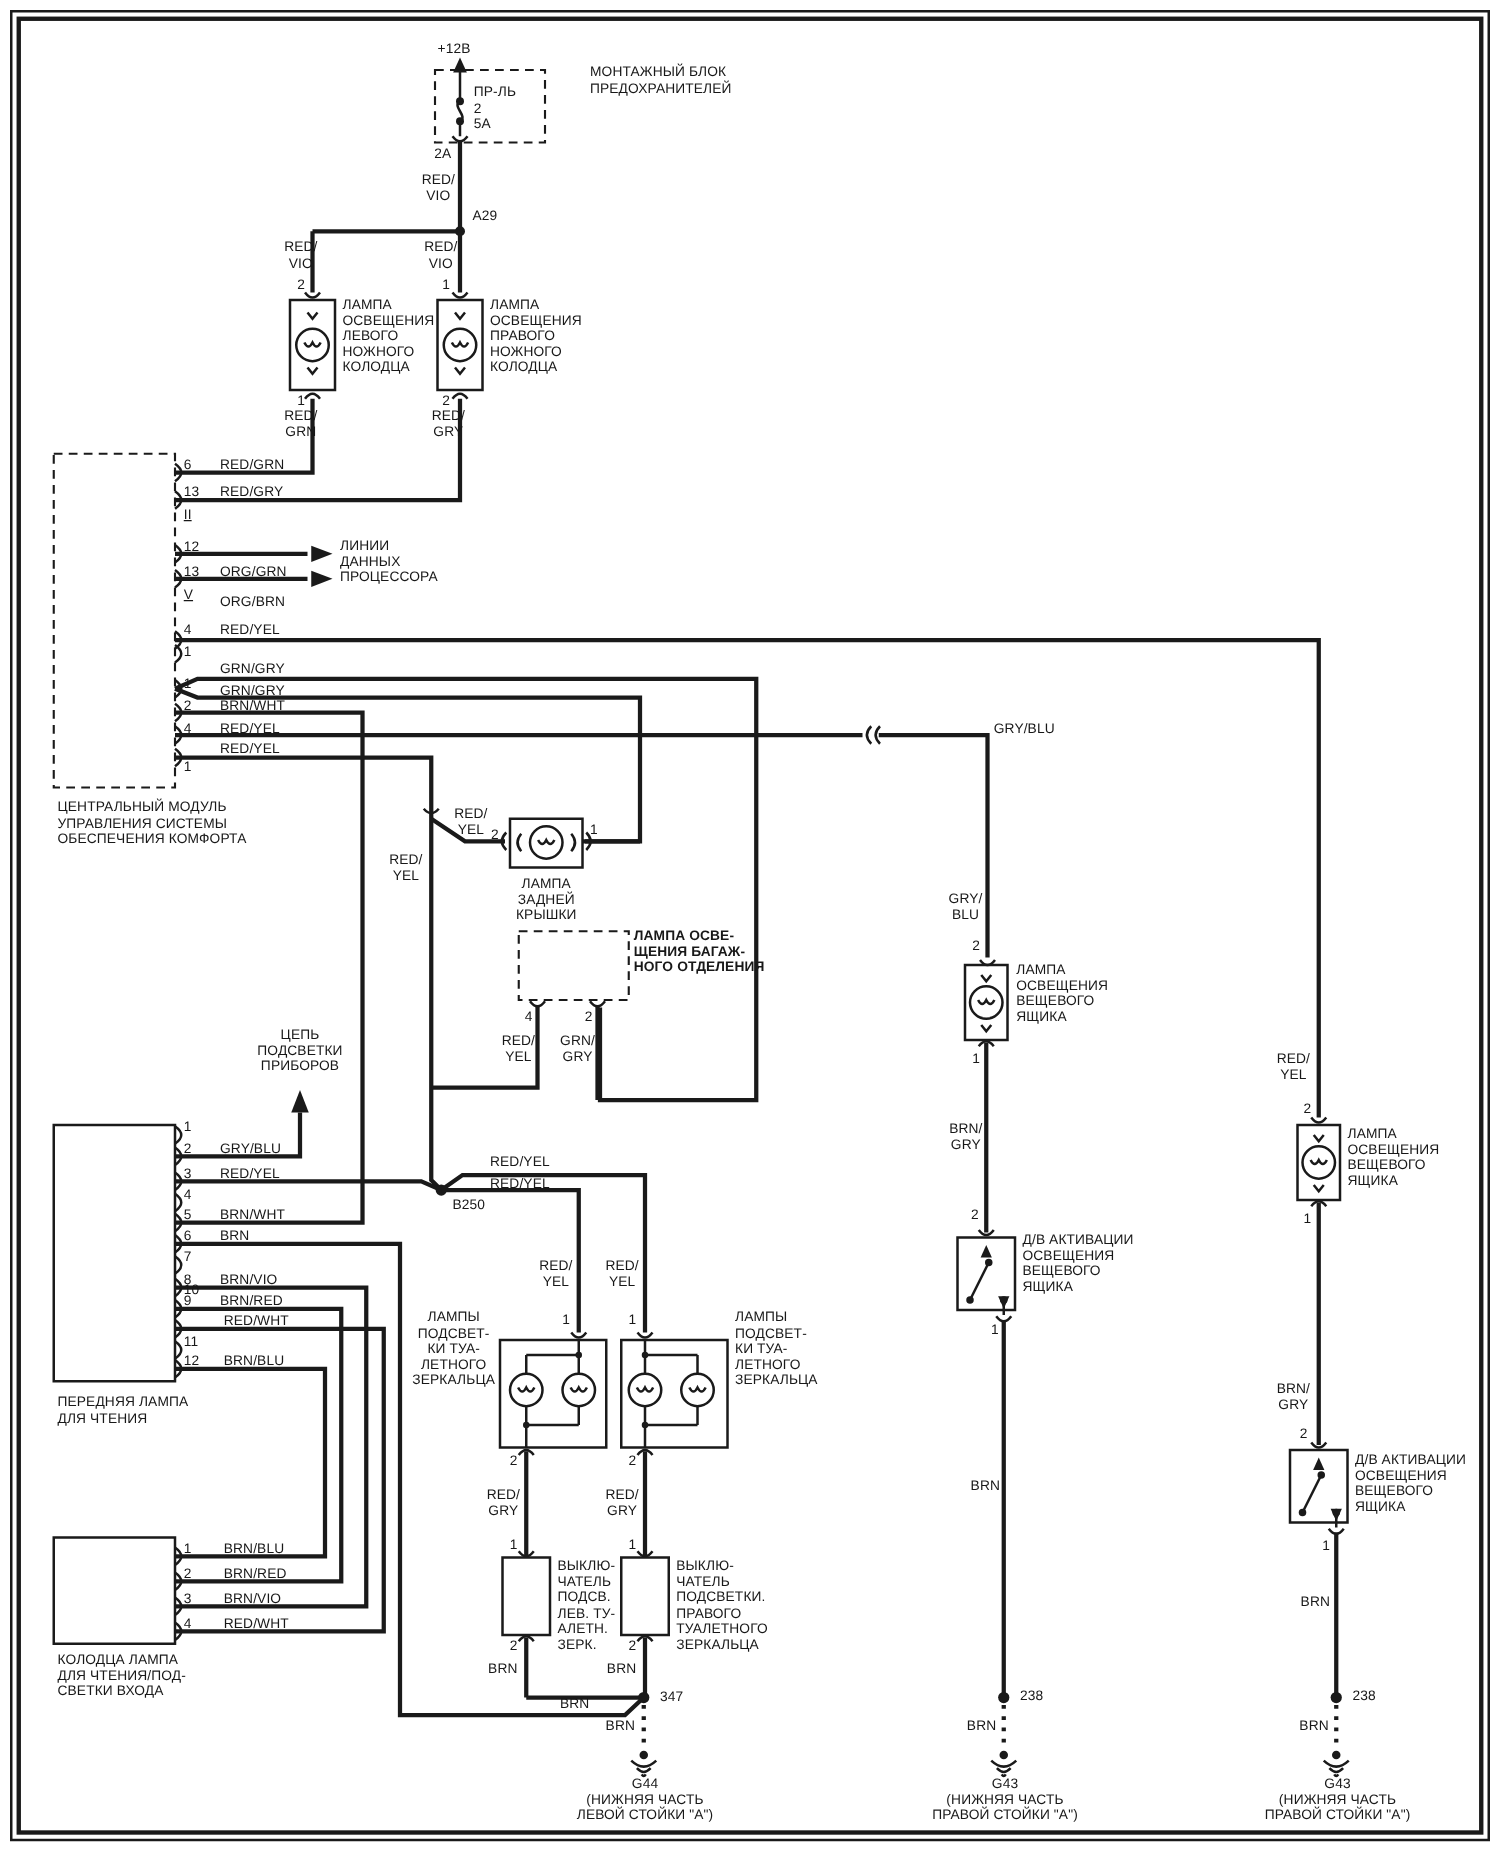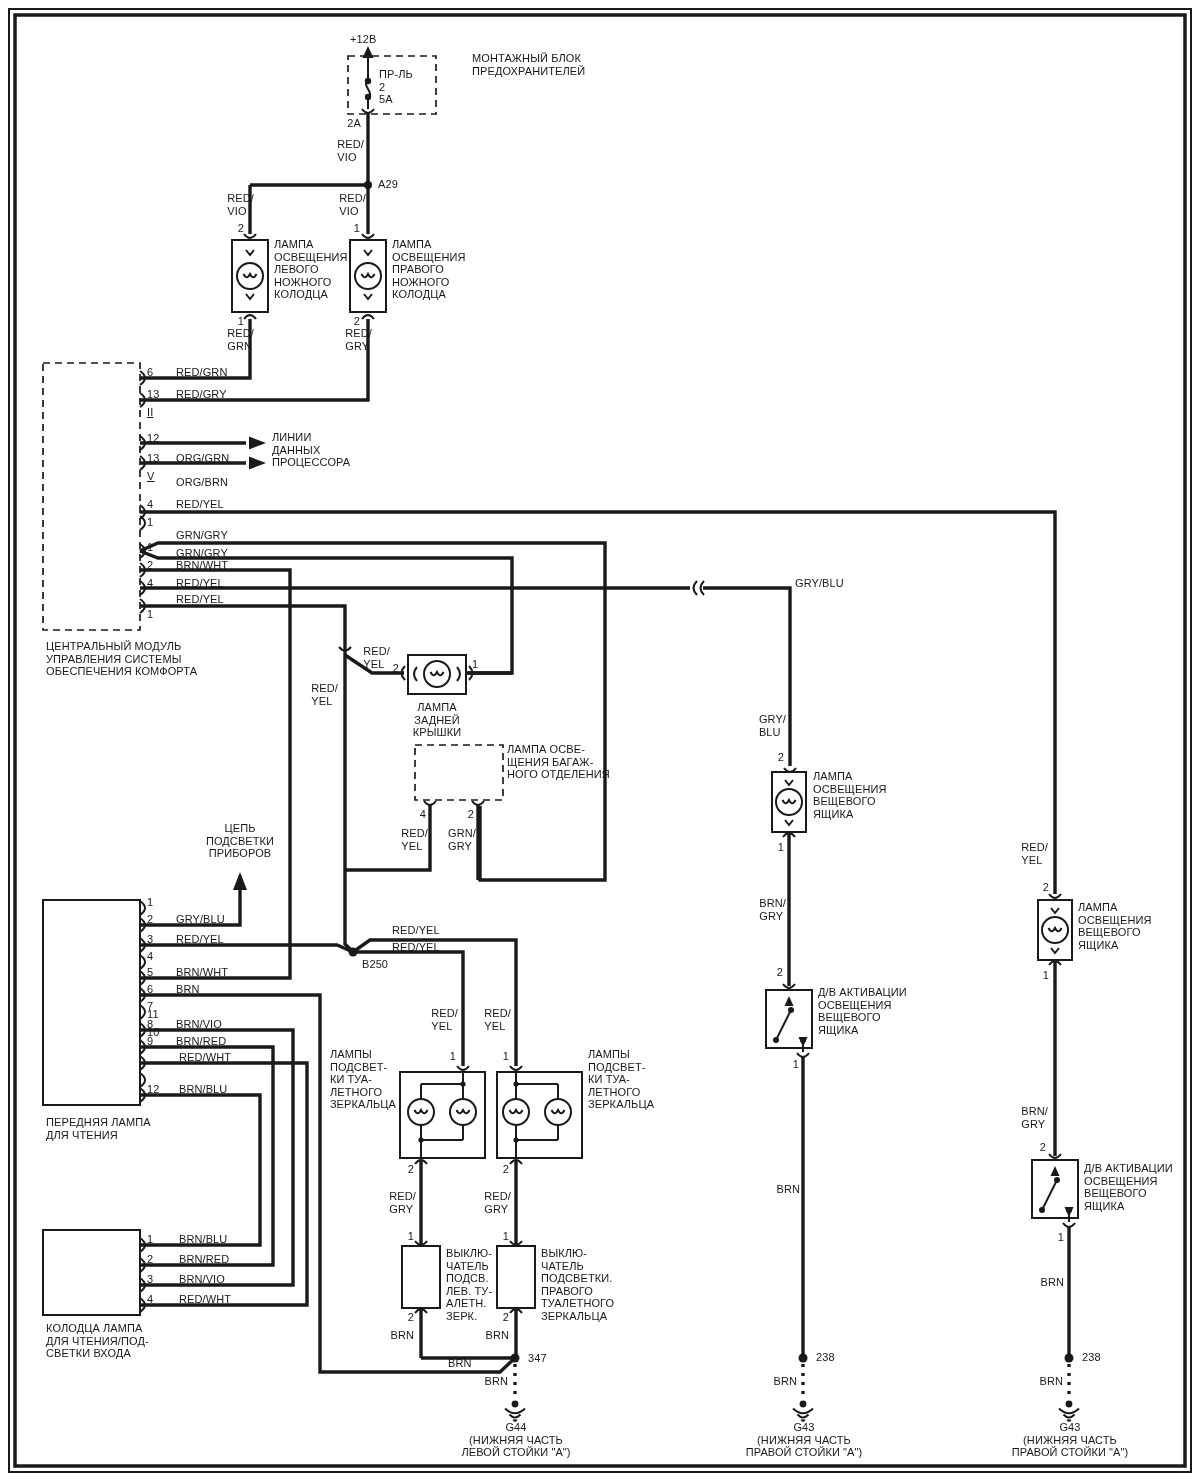--- a/index.html
+++ b/index.html
@@ -3,21 +3,21 @@
 <meta charset="utf-8">
 <style>
   html,body{margin:0;padding:0;background:#ffffff;}
   #stage{position:relative;width:1200px;height:1481px;background:#ffffff;overflow:hidden;
          font-family:"Liberation Sans",sans-serif;}
   svg{position:absolute;left:0;top:0;}
   #label-layer{position:absolute;left:0;top:0;width:1200px;height:1481px;}
   .lbl{position:absolute;white-space:pre;font:11px/12.5px "Liberation Sans",sans-serif;
        color:#181818;letter-spacing:.1px;}
   .lbl.middle{transform:translateX(-50%);text-align:center;}
-  .lbl.end{transform:translateX(-100%);text-align:left;}
+  .lbl.end{transform:translateX(-100%);text-align:center;}
   .lbl.ul{text-decoration:underline;}
   .w  {stroke:#1a1a1a;stroke-width:3.4;fill:none;}
   .w2 {stroke:#1a1a1a;stroke-width:2;fill:none;}
   .bx {stroke:#1a1a1a;stroke-width:2;fill:none;}
   .dsh{stroke:#1a1a1a;stroke-width:1.7;fill:none;stroke-dasharray:7 5;}
   .gw {stroke:#1a1a1a;stroke-width:3.4;fill:none;stroke-dasharray:3 6;}
   .fl {fill:#1a1a1a;stroke:none;}
 </style>
 </head>
 <body>
@@ -229,21 +229,21 @@
   <div id="label-layer">
       <div class="lbl start" style="left: 350px; top: 33px;">+12В</div>
       <div class="lbl start" style="left: 441px; top: 52px; margin-left: 31px;">МОНТАЖНЫЙ БЛОК
 ПРЕДОХРАНИТЕЛЕЙ</div>
       <div class="lbl start" style="left: 379px; top: 68px;">ПР-ЛЬ
 2
 5А</div>
       <div class="lbl end" style="left: 361px; top: 117px;">2A</div>
       <div class="lbl end" style="left: 364px; top: 138px;">RED/
 VIO</div>
-      <div class="lbl start" style="left: 378px; top: 178px;">A29</div>
+      <div class="lbl start" style="left: 378px; top: 167px;">A29</div>
       <div class="lbl end" style="left: 254px; top: 192px;">RED/
 VIO</div>
       <div class="lbl end" style="left: 366px; top: 192px;">RED/
 VIO</div>
       <div class="lbl end" style="left: 244px; top: 222px;">2</div>
       <div class="lbl end" style="left: 360px; top: 222px;">1</div>
       <div class="lbl start" style="left: 274px; top: 238px;">ЛАМПА
 ОСВЕЩЕНИЯ
 ЛЕВОГО
 НОЖНОГО
@@ -290,21 +290,21 @@
 ОБЕСПЕЧЕНИЯ КОМФОРТА</div>
       <div class="lbl end" style="left: 390px; top: 645px;">RED/
 YEL</div>
       <div class="lbl end" style="left: 399px; top: 662px;">2</div>
       <div class="lbl start" style="left: 472px; top: 658px;">1</div>
       <div class="lbl middle" style="left: 437px; top: 701px;">ЛАМПА
 ЗАДНЕЙ
 КРЫШКИ</div>
       <div class="lbl end" style="left: 338px; top: 682px;">RED/
 YEL</div>
-      <div class="lbl start" style="left: 507px; top: 743px;">ЛАМПА ОСВЕ-
+      <div class="lbl start" style="left: 507px; top: 743px; font-weight: bold;">ЛАМПА ОСВЕ-
 ЩЕНИЯ БАГАЖ-
 НОГО ОТДЕЛЕНИЯ</div>
       <div class="lbl end" style="left: 426px; top: 808px;">4</div>
       <div class="lbl end" style="left: 474px; top: 808px;">2</div>
       <div class="lbl end" style="left: 428px; top: 827px;">RED/
 YEL</div>
       <div class="lbl end" style="left: 476px; top: 827px;">GRN/
 GRY</div>
       <div class="lbl middle" style="left: 240px; top: 822px;">ЦЕПЬ
 ПОДСВЕТКИ
@@ -319,21 +319,21 @@
       <div class="lbl start" style="left: 176px; top: 966px;">BRN/WHT</div>
       <div class="lbl start" style="left: 147px; top: 983px;">6</div>
       <div class="lbl start" style="left: 176px; top: 983px;">BRN</div>
       <div class="lbl start" style="left: 147px; top: 1000px;">7</div>
       <div class="lbl start" style="left: 147px; top: 1018px;">8</div>
       <div class="lbl start" style="left: 176px; top: 1018px;">BRN/VIO</div>
       <div class="lbl start" style="left: 147px; top: 1035px;">9</div>
       <div class="lbl start" style="left: 176px; top: 1035px;">BRN/RED</div>
       <div class="lbl start" style="left: 147px; top: 1010px; margin-top: 16px;">10</div>
       <div class="lbl start" style="left: 179px; top: 1051px;">RED/WHT</div>
-      <div class="lbl start" style="left: 147px; top: 1008px;">11</div>
+      <div class="lbl start" style="left: 147px; top: 1068px;">11</div>
       <div class="lbl start" style="left: 147px; top: 1083px;">12</div>
       <div class="lbl start" style="left: 179px; top: 1083px;">BRN/BLU</div>
       <div class="lbl start" style="left: 362px; top: 958px;">B250</div>
       <div class="lbl start" style="left: 392px; top: 924px;">RED/YEL</div>
       <div class="lbl start" style="left: 392px; top: 941px;">RED/YEL</div>
       <div class="lbl start" style="left: 46px; top: 1116px;">ПЕРЕДНЯЯ ЛАМПА
 ДЛЯ ЧТЕНИЯ</div>
       <div class="lbl end" style="left: 458px; top: 1007px;">RED/
 YEL</div>
       <div class="lbl end" style="left: 511px; top: 1007px;">RED/

